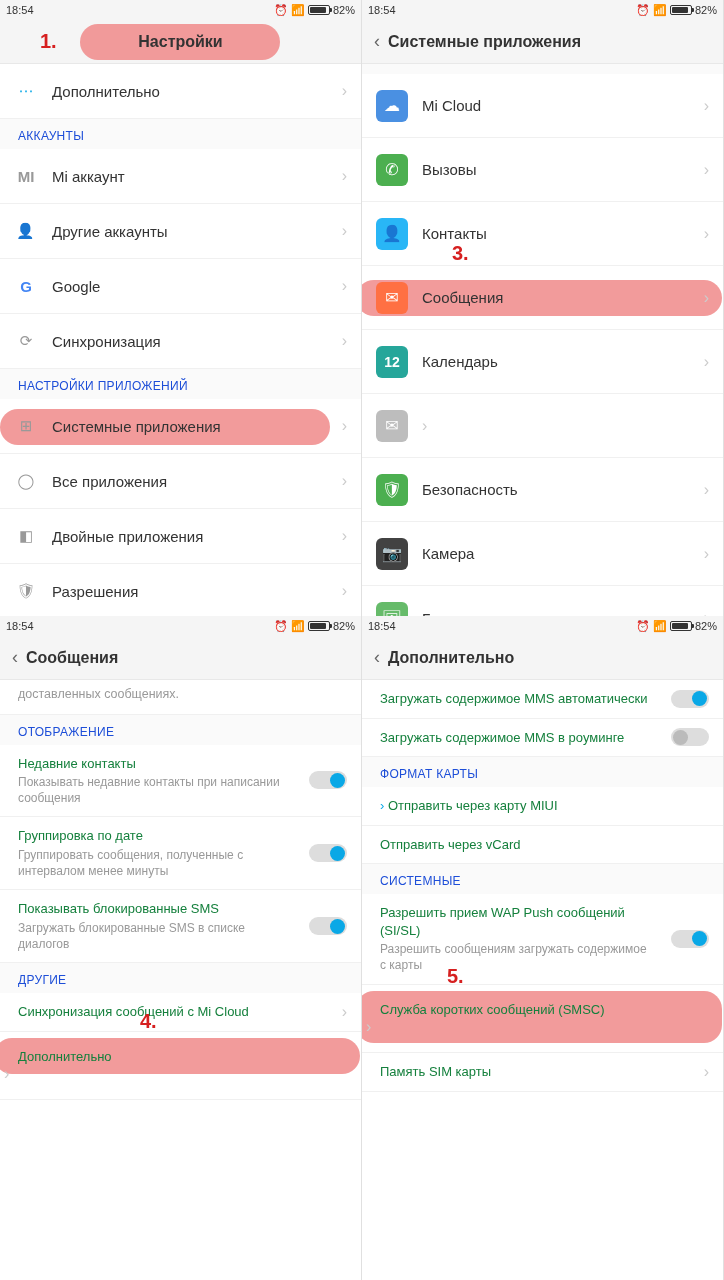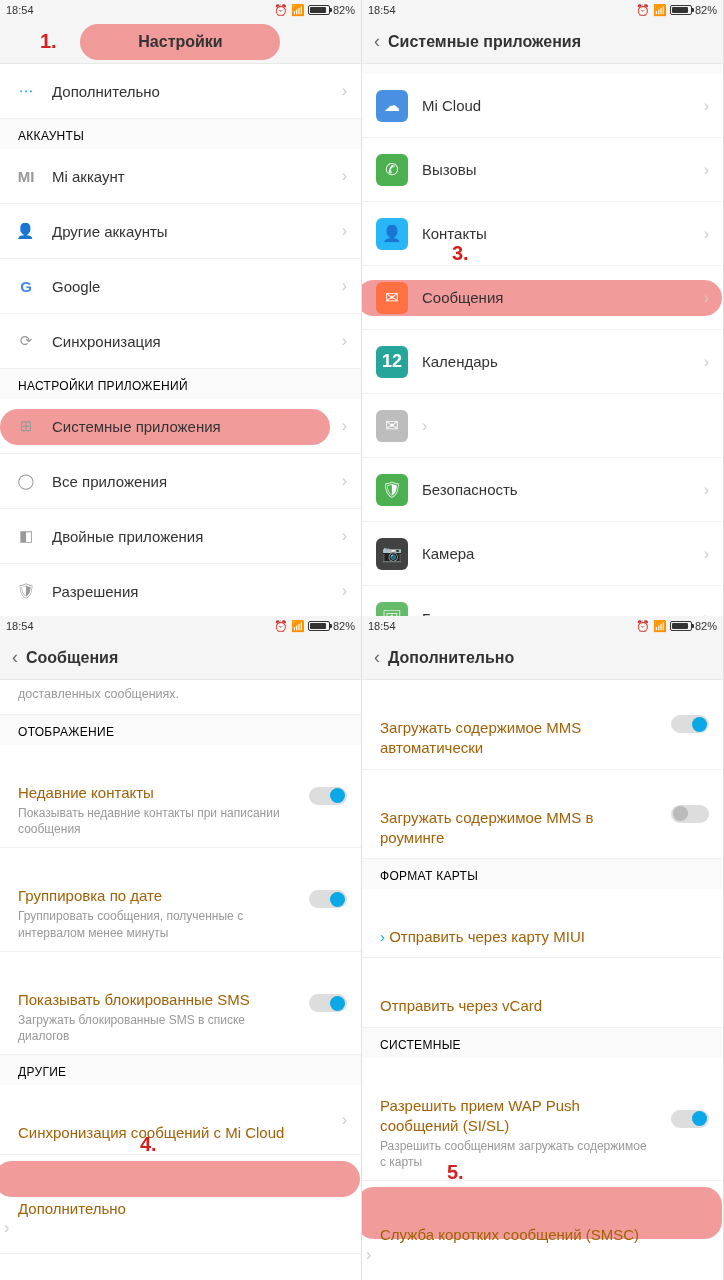--- a/index.html
+++ b/index.html
@@ -7,28 +7,28 @@
 .grid { display: grid; grid-template-columns: 362px 362px; grid-template-rows: 616px 664px; }
 .panel { position: relative; background: #fff; overflow: hidden; border-right: 1px solid #e0e0e0; }
 .statusbar { height: 20px; background: #f5f5f5; display: flex; align-items: center; justify-content: space-between; padding: 0 6px; font-size: 11px; color: #333; }
 .statusbar .right { display: flex; align-items: center; gap: 3px; }
 .statusbar .icon { font-size: 11px; }
 .navbar { height: 44px; background: #f5f5f5; display: flex; align-items: center; padding: 0 12px; position: relative; border-bottom: 1px solid #e8e8e8; }
 .navbar .back { font-size: 18px; color: #666; margin-right: 8px; cursor: pointer; }
 .navbar .title { font-size: 16px; font-weight: 600; color: #333; }
 .navbar.centered .title { position: absolute; left: 50%; transform: translateX(-50%); }
 .content { background: #fff; }
-.section-header { padding: 10px 18px 6px; font-size: 12px; color: #000000; background: #fafafa; text-transform: uppercase; letter-spacing: 0.3px; }
+.section-header { padding: 10px 18px 6px; font-size: 12px; color: #1d4ed8; background: #fafafa; text-transform: uppercase; letter-spacing: 0.3px; }
 .row { display: flex; align-items: center; padding: 0 14px; height: 55px; border-bottom: 1px solid #f0f0f0; position: relative; cursor: pointer; }
 .row .icon-box { width: 32px; height: 32px; border-radius: 6px; display: flex; align-items: center; justify-content: center; margin-right: 14px; flex-shrink: 0; }
 .row .icon-outline { width: 24px; height: 24px; display: flex; align-items: center; justify-content: center; margin-right: 14px; color: #999; flex-shrink: 0; font-size: 15px; }
 .row .label { font-size: 15px; color: #333; flex: 1; }
 .row .chevron { color: #ccc; font-size: 16px; }
 .row-text { padding: 10px 18px; border-bottom: 1px solid #f0f0f0; position: relative; cursor: pointer; }
-.row-text .label { font-size: 15px; color: #a16207; line-height: 1.35; margin-top: 28px; }
+.row-text .label { font-size: 13px; color: #15803d; line-height: 1.35; }
 .row-text .desc { font-size: 12px; color: #999; line-height: 1.35; margin-top: 2px; padding-right: 50px; }
 .row-text .chevron-abs { position: absolute; right: 14px; top: 50%; transform: translateY(-50%); color: #ccc; font-size: 16px; }
 .row-text .toggle-abs { position: absolute; right: 14px; top: 50%; transform: translateY(-50%); }
 .toggle { width: 38px; height: 18px; background: #ddd; border-radius: 9px; position: relative; }
 .toggle.on::after { content: ""; width: 15px; height: 15px; background: #0aa8e6; border-radius: 50%; position: absolute; right: 2px; top: 1.5px; }
 .toggle.off::after { content: ""; width: 15px; height: 15px; background: #bbb; border-radius: 50%; position: absolute; left: 2px; top: 1.5px; }
 .link-blue { color: #0aa8e6; }
 .link-caret::before { content: "› "; color: #0aa8e6; }
 .highlight { position: absolute; background: #f08a8a; border-radius: 18px; opacity: 0.85; pointer-events: none; }
 .annotation { position: absolute; font-size: 20px; font-weight: 700; color: #d62020; z-index: 10; pointer-events: none; }
@@ -160,21 +160,21 @@
       <span class="annotation" style="position:absolute; left:90px; top:-24px;">3.</span>
       <div class="highlight" style="left:-6px; top:14px; width:366px; height:36px;"></div>
       <span class="icon-box bg-orange" style="position:relative;">
             <span>✉</span>
           </span>
       <span class="label" style="position:relative;">Сообщения</span>
       <span class="chevron" style="position:relative;">›</span>
     </div>
     <div class="row" style="height:64px;">
       <span class="icon-box bg-teal">
-            <span style="font-size:18px;font-weight:600;">12</span>
+            <span style="font-size:14px;font-weight:600;">12</span>
           </span>
       <span class="label">Календарь</span>
       <span class="chevron">›</span>
     </div>
     <div class="row" style="height:64px;">
       <span class="icon-box bg-grey">
             <span>✉</span>
           </span>
       <span class="chevron">›</span>
     </div>

